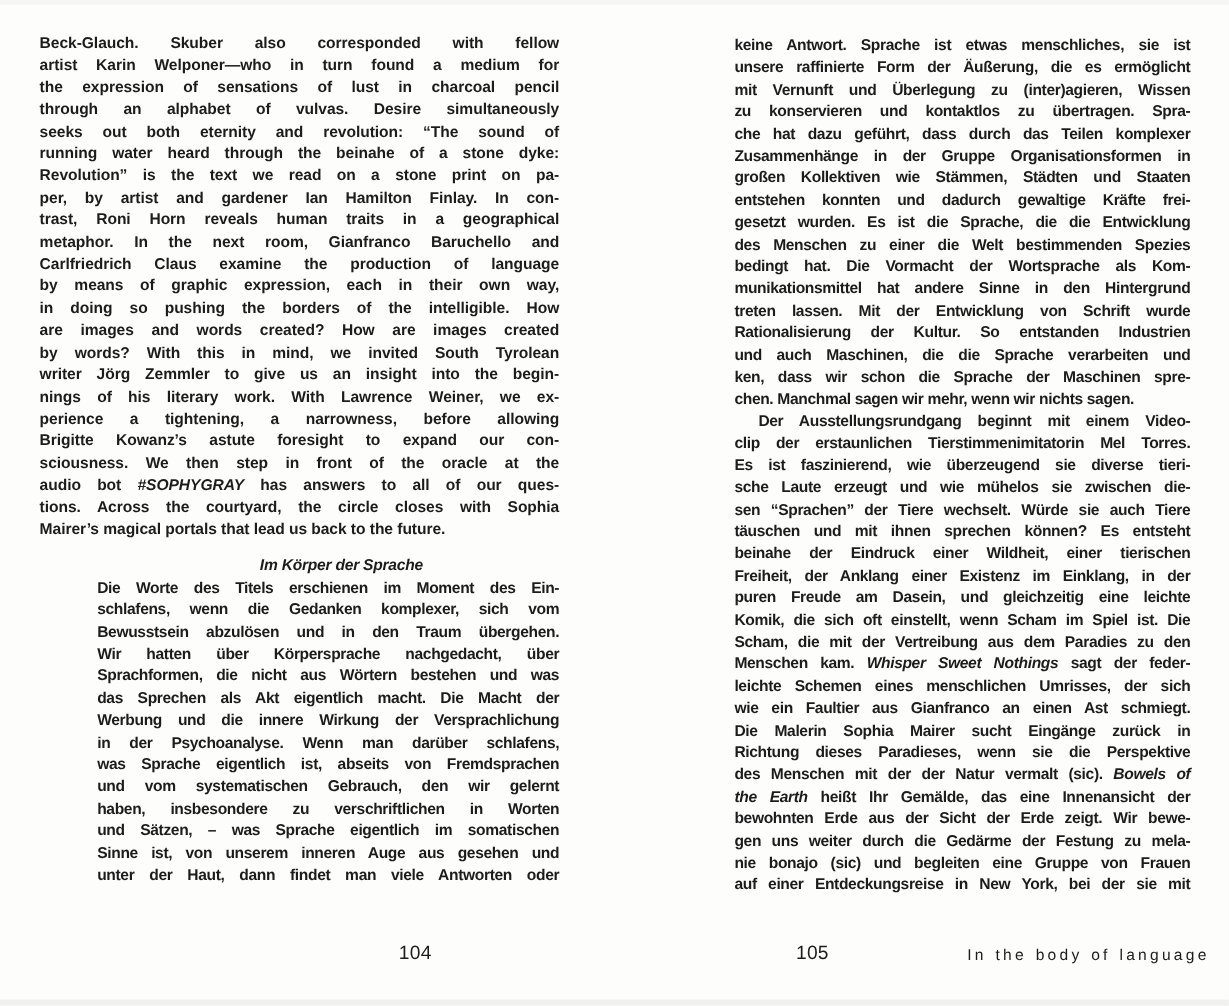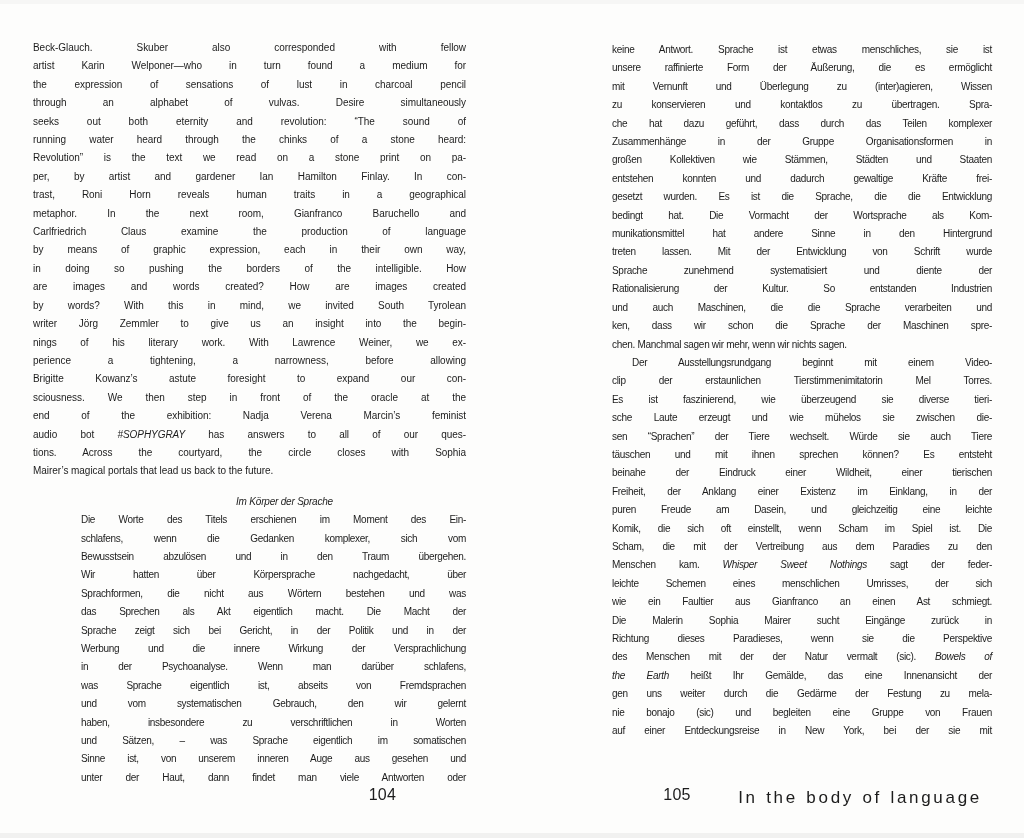--- a/index.html
+++ b/index.html
@@ -16,24 +16,23 @@
   .spread{
     position:relative;
     width:1024px;height:838px;
     background:var(--paper);
     color:var(--ink);
   }
   .edge-top{position:absolute;top:0;left:0;right:0;height:4px;background:#f6f6f5;}
   .edge-bottom{position:absolute;bottom:0;left:0;right:0;height:5px;background:#f1f1f0;}
   .col{
     position:absolute;
-    font-size:10px;
+    font-size:13px;
     line-height:18.4px;
-    font-weight:400;
-    margin-top:12px;
+    font-weight:700;
   }
   .col-left{left:33px;top:27px;width:433px;}
   .col-right{left:612px;top:29px;width:380px;}
   .line{
     text-align:justify;
     text-align-last:justify;
     text-justify:inter-word;
     letter-spacing:-0.05px;
     white-space:normal;
   }
@@ -49,75 +48,73 @@
     letter-spacing:-0.2px;
   }
   .pagenum{
     position:absolute;
     top:786px;
     width:100px;
     text-align:center;
     font-size:16px;
     letter-spacing:0.2px;
   }
-  .pagenum-left{left:296px;text-align:right;}
+  .pagenum-left{left:296px;}
   .pagenum-right{left:627px;}
   .running-title{
     position:absolute;
     top:788px;
-    right:42px;
-    font-size:17px;
+    right:16px;
+    font-size:13px;
     letter-spacing:2.7px;
     word-spacing:1px;
     white-space:nowrap;
   }
 </style>
 </head>
 <body>
 
 <div class="spread">
   <div class="edge-top"></div>
 
   <div class="col col-left">
     <div class="block en">
         <div class="line"><span>Beck-Glauch. Skuber also corresponded with fellow</span></div>
         <div class="line"><span>artist Karin Welponer—who in turn found a medium for</span></div>
         <div class="line"><span>the expression of sensations of lust in charcoal pencil</span></div>
         <div class="line"><span>through an alphabet of vulvas. Desire simultaneously</span></div>
         <div class="line"><span>seeks out both eternity and revolution: “The sound of</span></div>
-        <div class="line"><span>running water heard through the chinks of a stone heard:</span></div>
+        <div class="line"><span>running water heard through the beinahe of a stone dyke:</span></div>
         <div class="line"><span>Revolution” is the text we read on a stone print on pa-</span></div>
         <div class="line"><span>per, by artist and gardener Ian Hamilton Finlay. In con-</span></div>
         <div class="line"><span>trast, Roni Horn reveals human traits in a geographical</span></div>
         <div class="line"><span>metaphor. In the next room, Gianfranco Baruchello and</span></div>
         <div class="line"><span>Carlfriedrich Claus examine the production of language</span></div>
         <div class="line"><span>by means of graphic expression, each in their own way,</span></div>
         <div class="line"><span>in doing so pushing the borders of the intelligible. How</span></div>
         <div class="line"><span>are images and words created? How are images created</span></div>
         <div class="line"><span>by words? With this in mind, we invited South Tyrolean</span></div>
         <div class="line"><span>writer Jörg Zemmler to give us an insight into the begin-</span></div>
         <div class="line"><span>nings of his literary work. With Lawrence Weiner, we ex-</span></div>
         <div class="line"><span>perience a tightening, a narrowness, before allowing</span></div>
         <div class="line"><span>Brigitte Kowanz’s astute foresight to expand our con-</span></div>
         <div class="line"><span>sciousness. We then step in front of the oracle at the</span></div>
-        <div class="line"><span>end of the exhibition: Nadja Verena Marcin’s feminist</span></div>
         <div class="line"><span>audio bot </span><span class="it">#SOPHYGRAY</span><span> has answers to all of our ques-</span></div>
         <div class="line"><span>tions. Across the courtyard, the circle closes with Sophia</span></div>
         <div class="line end"><span>Mairer’s magical portals that lead us back to the future.</span></div>
       </div>
     <div class="german-block de">
       <div class="heading">Im Körper der Sprache</div>
       <div>
           <div class="line"><span>Die Worte des Titels erschienen im Moment des Ein-</span></div>
           <div class="line"><span>schlafens, wenn die Gedanken komplexer, sich vom</span></div>
           <div class="line"><span>Bewusstsein abzulösen und in den Traum übergehen.</span></div>
           <div class="line"><span>Wir hatten über Körpersprache nachgedacht, über</span></div>
           <div class="line"><span>Sprachformen, die nicht aus Wörtern bestehen und was</span></div>
           <div class="line"><span>das Sprechen als Akt eigentlich macht. Die Macht der</span></div>
-          <div class="line"><span>Sprache zeigt sich bei Gericht, in der Politik und in der</span></div>
           <div class="line"><span>Werbung und die innere Wirkung der Versprachlichung</span></div>
           <div class="line"><span>in der Psychoanalyse. Wenn man darüber schlafens,</span></div>
           <div class="line"><span>was Sprache eigentlich ist, abseits von Fremdsprachen</span></div>
           <div class="line"><span>und vom systematischen Gebrauch, den wir gelernt</span></div>
           <div class="line"><span>haben, insbesondere zu verschriftlichen in Worten</span></div>
           <div class="line"><span>und Sätzen, – was Sprache eigentlich im somatischen</span></div>
           <div class="line"><span>Sinne ist, von unserem inneren Auge aus gesehen und</span></div>
           <div class="line"><span>unter der Haut, dann findet man viele Antworten oder</span></div>
         </div>
     </div>
@@ -127,24 +124,24 @@
     <div class="block">
         <div class="line"><span>keine Antwort. Sprache ist etwas menschliches, sie ist</span></div>
         <div class="line"><span>unsere raffinierte Form der Äußerung, die es ermöglicht</span></div>
         <div class="line"><span>mit Vernunft und Überlegung zu (inter)agieren, Wissen</span></div>
         <div class="line"><span>zu konservieren und kontaktlos zu übertragen. Spra-</span></div>
         <div class="line"><span>che hat dazu geführt, dass durch das Teilen komplexer</span></div>
         <div class="line"><span>Zusammenhänge in der Gruppe Organisationsformen in</span></div>
         <div class="line"><span>großen Kollektiven wie Stämmen, Städten und Staaten</span></div>
         <div class="line"><span>entstehen konnten und dadurch gewaltige Kräfte frei-</span></div>
         <div class="line"><span>gesetzt wurden. Es ist die Sprache, die die Entwicklung</span></div>
+        <div class="line"><span>des Menschen zu einer die Welt bestimmenden Spezies</span></div>
         <div class="line"><span>bedingt hat. Die Vormacht der Wortsprache als Kom-</span></div>
         <div class="line"><span>munikationsmittel hat andere Sinne in den Hintergrund</span></div>
         <div class="line"><span>treten lassen. Mit der Entwicklung von Schrift wurde</span></div>
-        <div class="line"><span>Sprache zunehmend systematisiert und diente der</span></div>
         <div class="line"><span>Rationalisierung der Kultur. So entstanden Industrien</span></div>
         <div class="line"><span>und auch Maschinen, die die Sprache verarbeiten und</span></div>
         <div class="line"><span>ken, dass wir schon die Sprache der Maschinen spre-</span></div>
         <div class="line end"><span>chen. Manchmal sagen wir mehr, wenn wir nichts sagen.</span></div>
       </div>
     <div class="block">
         <div class="line indent"><span>Der Ausstellungsrundgang beginnt mit einem Video-</span></div>
         <div class="line"><span>clip der erstaunlichen Tierstimmenimitatorin Mel Torres.</span></div>
         <div class="line"><span>Es ist faszinierend, wie überzeugend sie diverse tieri-</span></div>
         <div class="line"><span>sche Laute erzeugt und wie mühelos sie zwischen die-</span></div>
@@ -155,20 +152,21 @@
         <div class="line"><span>puren Freude am Dasein, und gleichzeitig eine leichte</span></div>
         <div class="line"><span>Komik, die sich oft einstellt, wenn Scham im Spiel ist. Die</span></div>
         <div class="line"><span>Scham, die mit der Vertreibung aus dem Paradies zu den</span></div>
         <div class="line"><span>Menschen kam. </span><span class="it">Whisper Sweet Nothings</span><span> sagt der feder-</span></div>
         <div class="line"><span>leichte Schemen eines menschlichen Umrisses, der sich</span></div>
         <div class="line"><span>wie ein Faultier aus Gianfranco an einen Ast schmiegt.</span></div>
         <div class="line"><span>Die Malerin Sophia Mairer sucht Eingänge zurück in</span></div>
         <div class="line"><span>Richtung dieses Paradieses, wenn sie die Perspektive</span></div>
         <div class="line"><span>des Menschen mit der der Natur vermalt (sic). </span><span class="it">Bowels of</span></div>
         <div class="line"><span class="it">the Earth</span><span> heißt Ihr Gemälde, das eine Innenansicht der</span></div>
+        <div class="line"><span>bewohnten Erde aus der Sicht der Erde zeigt. Wir bewe-</span></div>
         <div class="line"><span>gen uns weiter durch die Gedärme der Festung zu mela-</span></div>
         <div class="line"><span>nie bonajo (sic) und begleiten eine Gruppe von Frauen</span></div>
         <div class="line"><span>auf einer Entdeckungsreise in New York, bei der sie mit</span></div>
       </div>
   </div>
 
   <div class="pagenum pagenum-left">104</div>
   <div class="pagenum pagenum-right">105</div>
   <div class="running-title">In the body of language</div>
 

